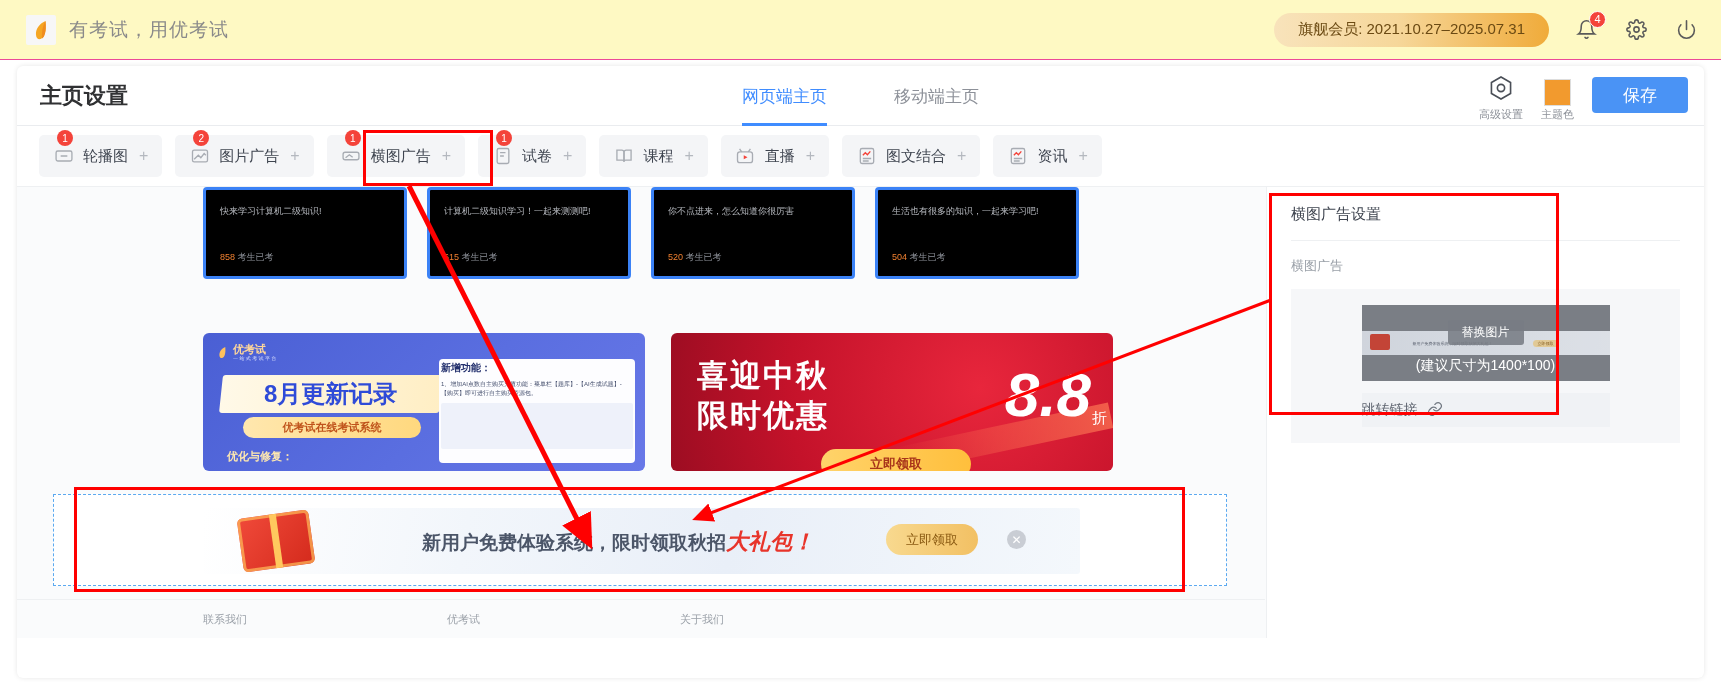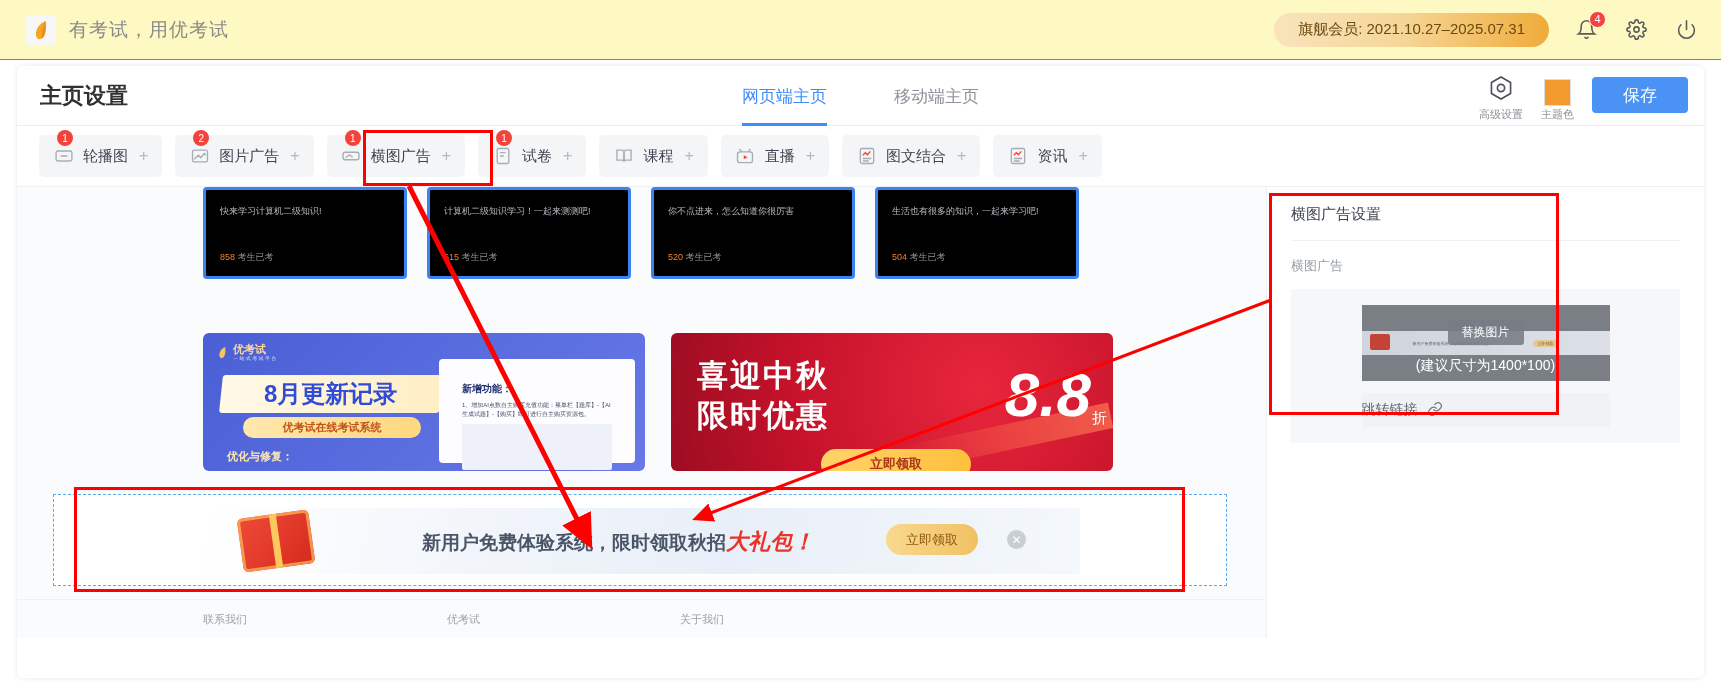--- a/index.html
+++ b/index.html
@@ -118,21 +118,21 @@
   .bn-blue .hl span { color:#2f4bd8; font-size:24px; font-weight:bold; transform:skewX(6deg); }
   .bn-blue .sub {
     position:absolute; left:40px; top:84px; width:178px; height:21px;
     background:linear-gradient(90deg,#ffe7ae,#ffd87e); border-radius:11px;
     display:flex; align-items:center; justify-content:center;
     color:#c0541c; font-size:11px; font-weight:bold;
   }
   .bn-blue .fix { position:absolute; left:24px; top:116px; color:#ffe9b0; font-size:11px; font-weight:bold; }
   .bn-blue .panel {
     position:absolute; right:10px; top:26px; width:196px; height:104px;
-    background:#fdfdff; border-radius:4px; padding:23px;
+    background:#fdfdff; border-radius:4px; padding:2px;
   }
   .bn-blue .panel .ph { color:#23306e; font-size:10px; font-weight:bold; }
   .bn-blue .panel .pl { color:#46506e; font-size:6px; margin-top:5px; line-height:1.5; }
   .bn-blue .panel .pimg { margin-top:5px; height:46px; background:#eef1fa; border-radius:2px; }
 
   .bn-red { background:radial-gradient(circle at 70% 40%,#e8263c 0%,#c4122a 60%,#9c0d22 100%); }
   .bn-red .t1 { position:absolute; left:26px; top:22px; color:#fff; font-size:31px; font-weight:bold; letter-spacing:2px; }
   .bn-red .t2 { position:absolute; left:26px; top:62px; color:#fff; font-size:31px; font-weight:bold; letter-spacing:2px; }
   .bn-red .big { position:absolute; right:22px; top:26px; color:#fff; font-size:62px; font-weight:bold; font-style:italic; }
   .bn-red .zhe { position:absolute; right:6px; top:76px; color:#fff; font-size:15px; }

